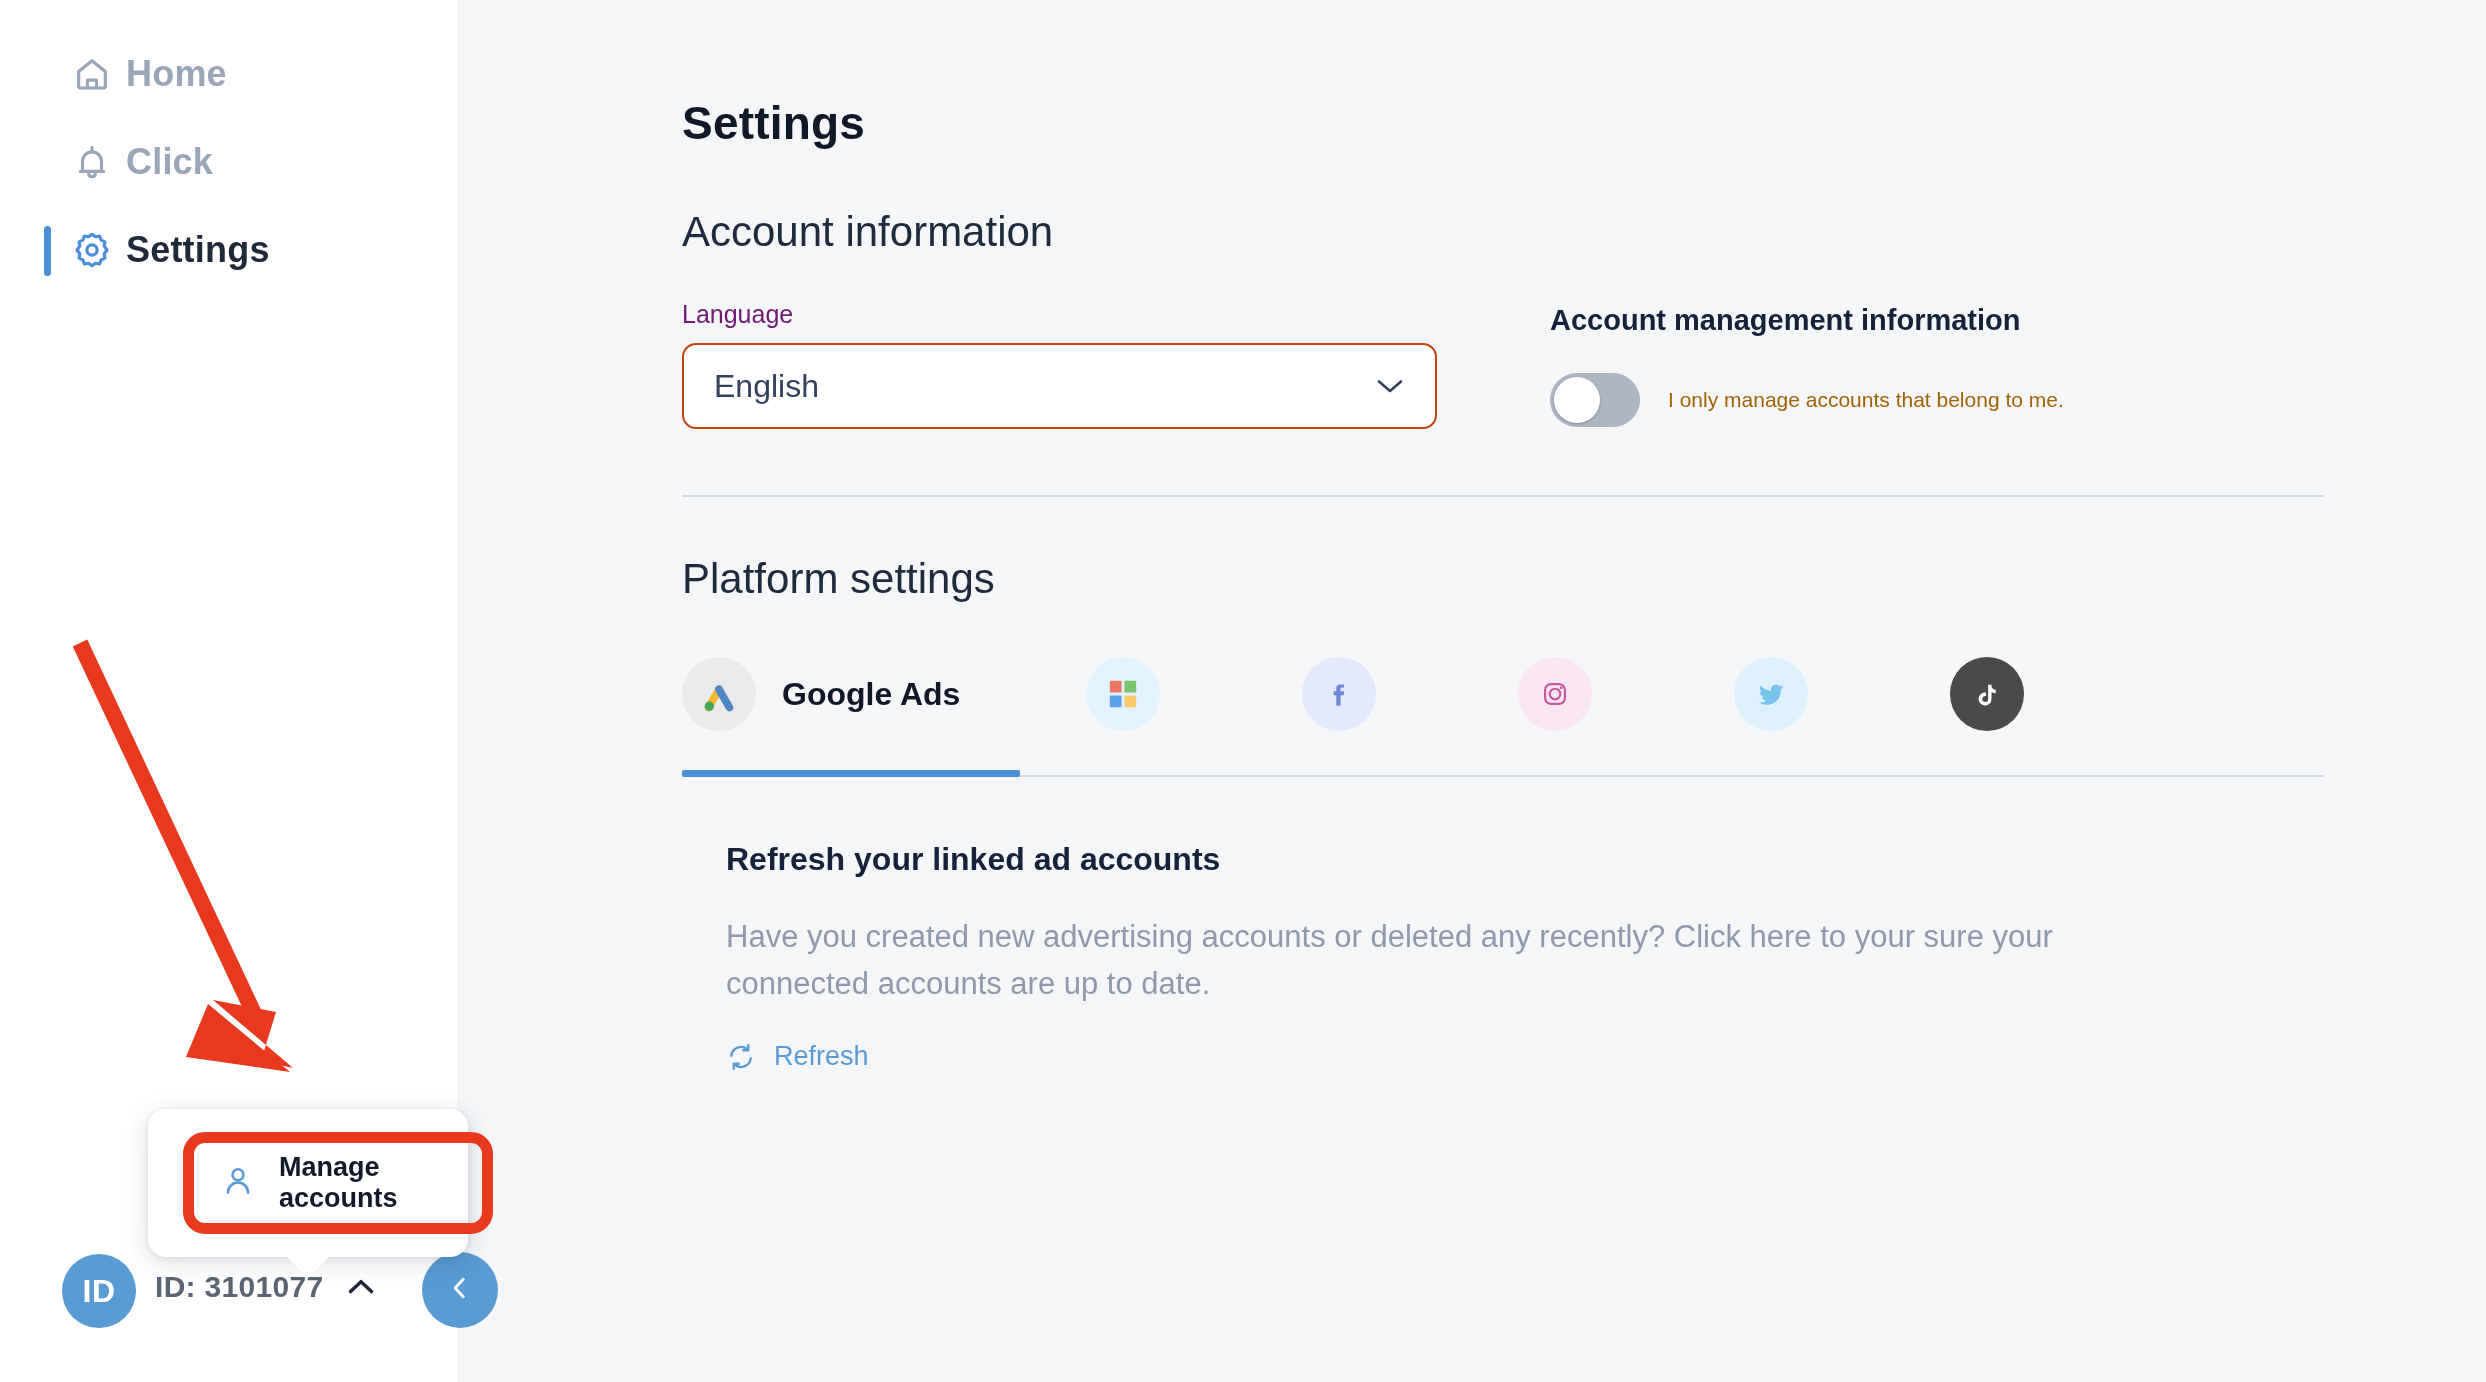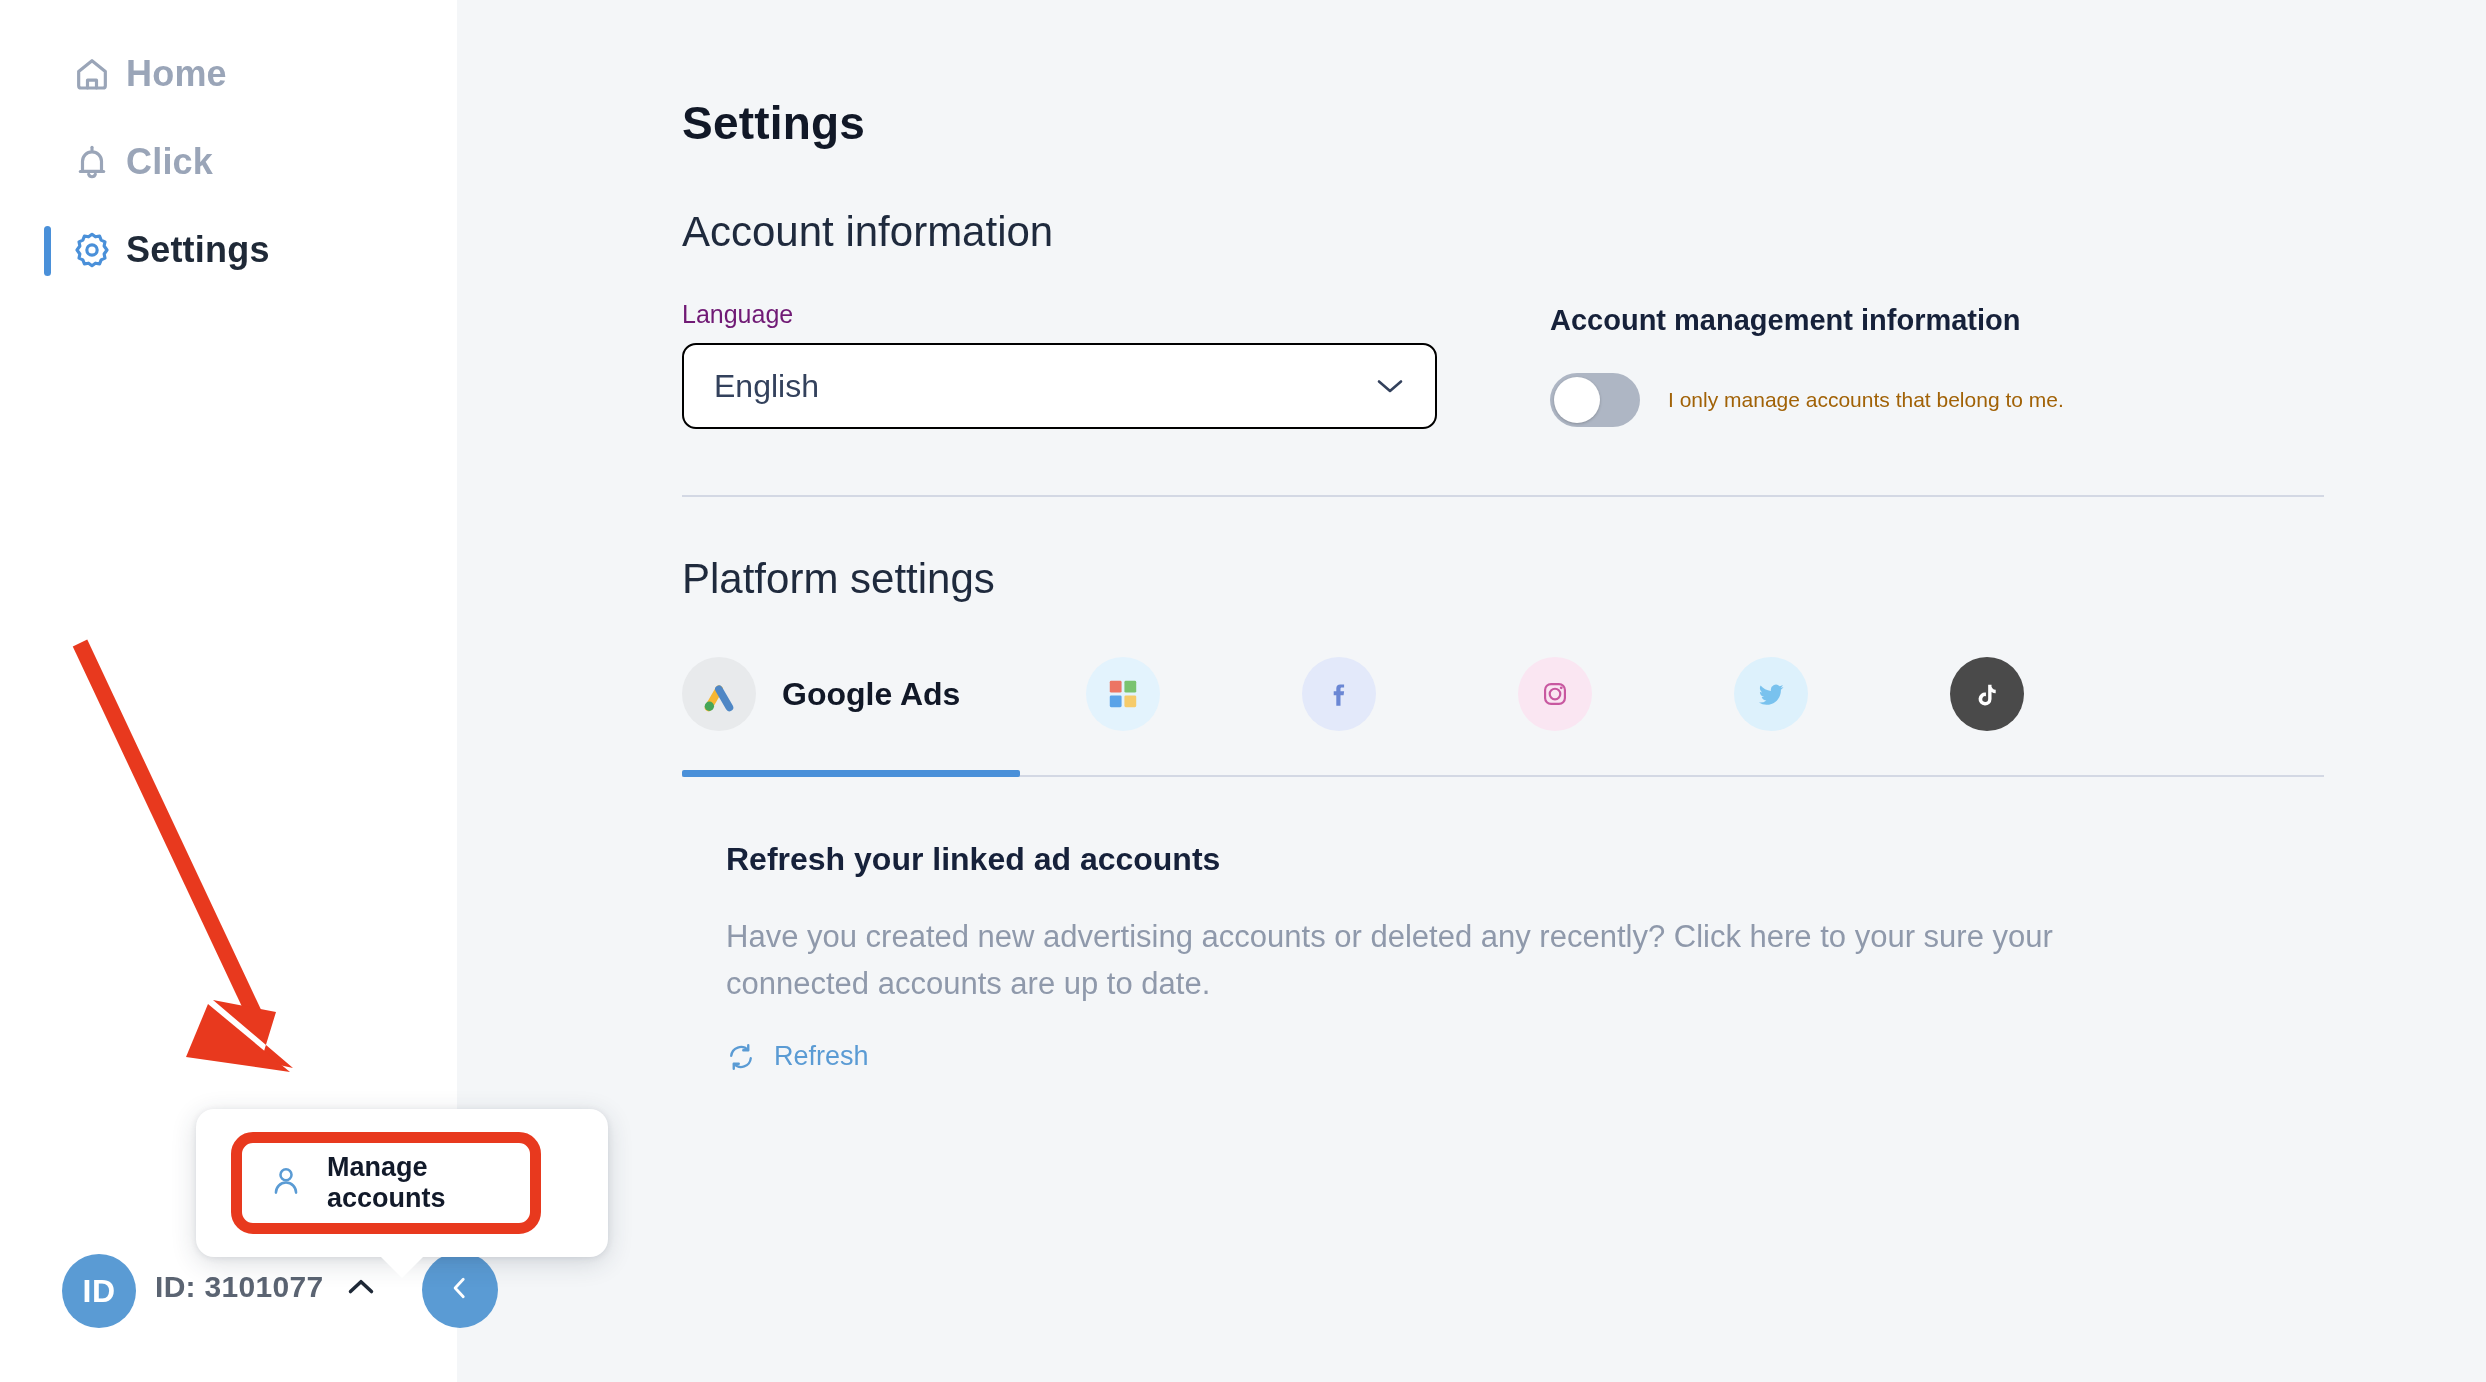--- a/index.html
+++ b/index.html
@@ -98,27 +98,26 @@
     cursor: pointer;
     z-index: 9;
   }
   .collapse-btn svg { width: 26px; height: 26px; }
 
   
   .popup {
     position: absolute;
     left: 148px;
     bottom: 125px;
-    width: 412px;
+    width: 320px;
     height: 148px;
     background: #ffffff;
     border-radius: 18px;
     box-shadow: 0 6px 26px rgba(40,50,70,.16), 0 1px 6px rgba(40,50,70,.10);
     z-index: 11;
-    margin-left: 48px;
   }
   .popup::after {
     content: "";
     position: absolute;
     left: 50%;
     margin-left: -22px;
     bottom: -21px;
     width: 0; height: 0;
     border-left: 22px solid transparent;
     border-right: 22px solid transparent;
@@ -194,21 +193,21 @@
   .field-label {
     font-size: 25px;
     color: #701a75;
     margin-bottom: 14px;
   }
   .select-box {
     position: relative;
     width: 755px;
     height: 86px;
     background: #ffffff;
-    border: 2px solid #000000;
+    border: 2px solid #c2410c;
     border-radius: 14px;
     display: flex;
     align-items: center;
     padding: 4px 30px;
     cursor: pointer;
   }
   .select-value {
     font-size: 32px;
     color: #33415c;
   }

